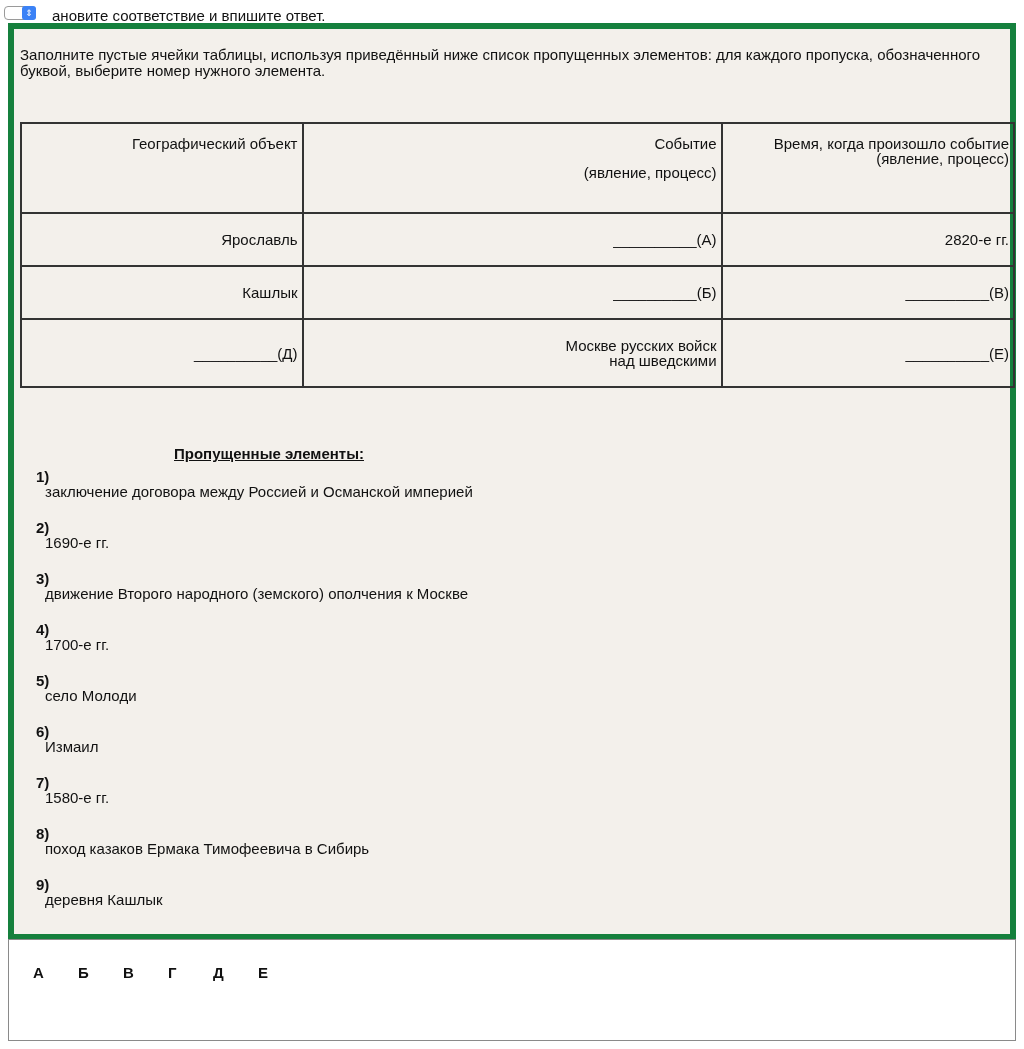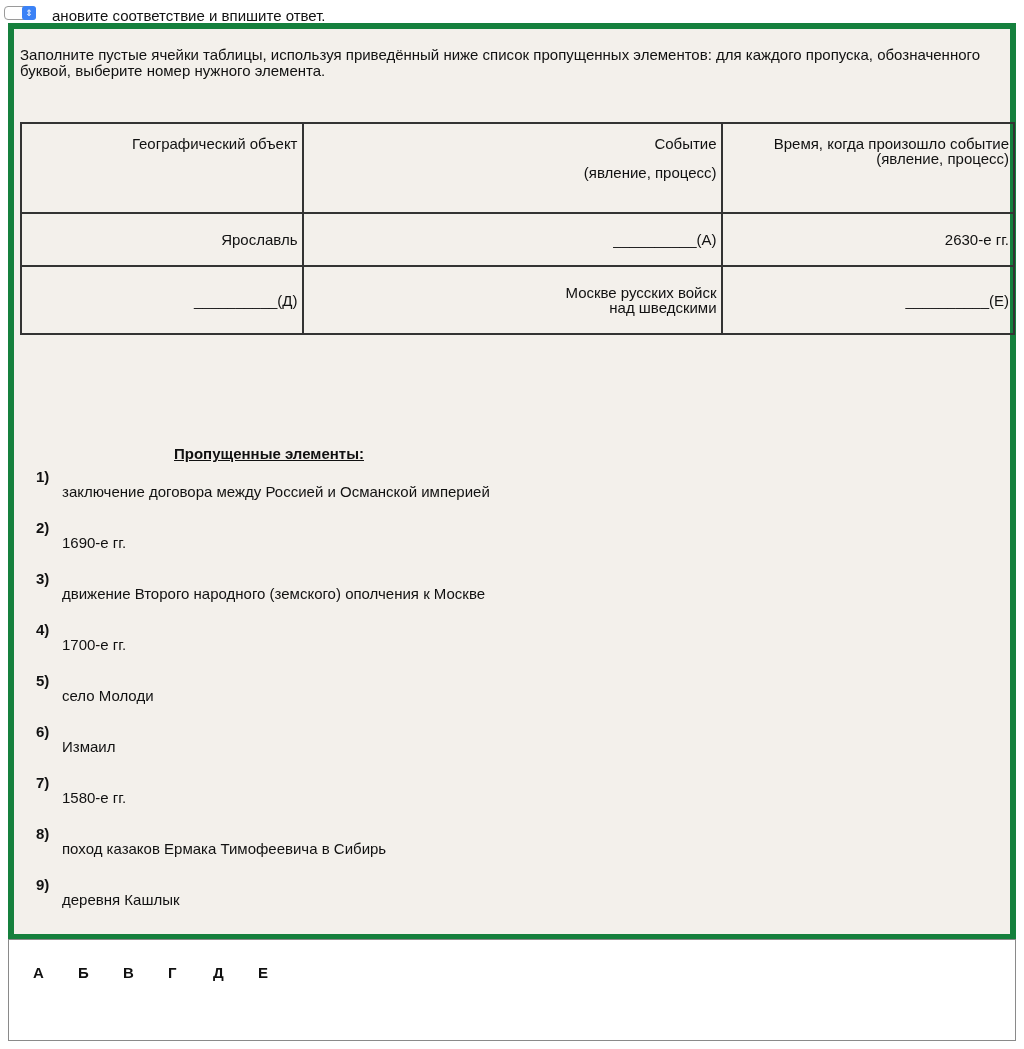--- a/index.html
+++ b/index.html
@@ -38,21 +38,21 @@
   table.qtable tr.head td { vertical-align: top; height: 72px; padding-top: 12px; }
   table.qtable tr.r td { height: 43px; }
   table.qtable tr.r-last td { height: 58px; }
   .gap { display: block; height: 14px; }
   .missing-title {
     position: absolute; left: 160px; top: 416px; font-weight: bold; text-decoration: underline;
   }
   .items { position: absolute; left: 22px; top: 439px; }
   .item { position: relative; height: 51px; }
   .item .num { position: absolute; left: 0; top: 0; font-weight: bold; }
-  .item .txt { position: absolute; left: 26px; top: 15px; white-space: nowrap; }
+  .item .txt { position: absolute; left: 9px; top: 15px; white-space: nowrap; }
   .instruction { position: absolute; left: 2px; top: 898px; }
   .answer-box {
     position: absolute; left: 8px; top: 939px; width: 1008px; height: 102px;
     background: #ffffff; border: 1px solid #8a8a8a; box-sizing: border-box;
   }
   .letters { position: absolute; left: 24px; top: 24px; display: flex; }
   .letters span { width: 45px; font-weight: bold; font-size: 15px; }
 </style>
 </head>
 <body>
@@ -82,21 +82,26 @@
         <span>(явление, процесс)</span>
       </td>
       <td>
         <span>Время, когда произошло событие</span><br>
         <span>(явление, процесс)</span>
       </td>
     </tr>
     <tr class="r">
       <td>Ярославль</td>
       <td>__________(А)</td>
-      <td>2630-е гг.</td>
+      <td>2820-е гг.</td>
+    </tr>
+    <tr class="r">
+      <td>Кашлык</td>
+      <td>__________(Б)</td>
+      <td>__________(В)</td>
     </tr>
     <tr class="r-last">
       <td>__________(Д)</td>
       <td>
         <span>Москве русских войск</span><br>
         <span>над шведскими</span>
       </td>
       <td>__________(Е)</td>
     </tr>
   </tbody>

